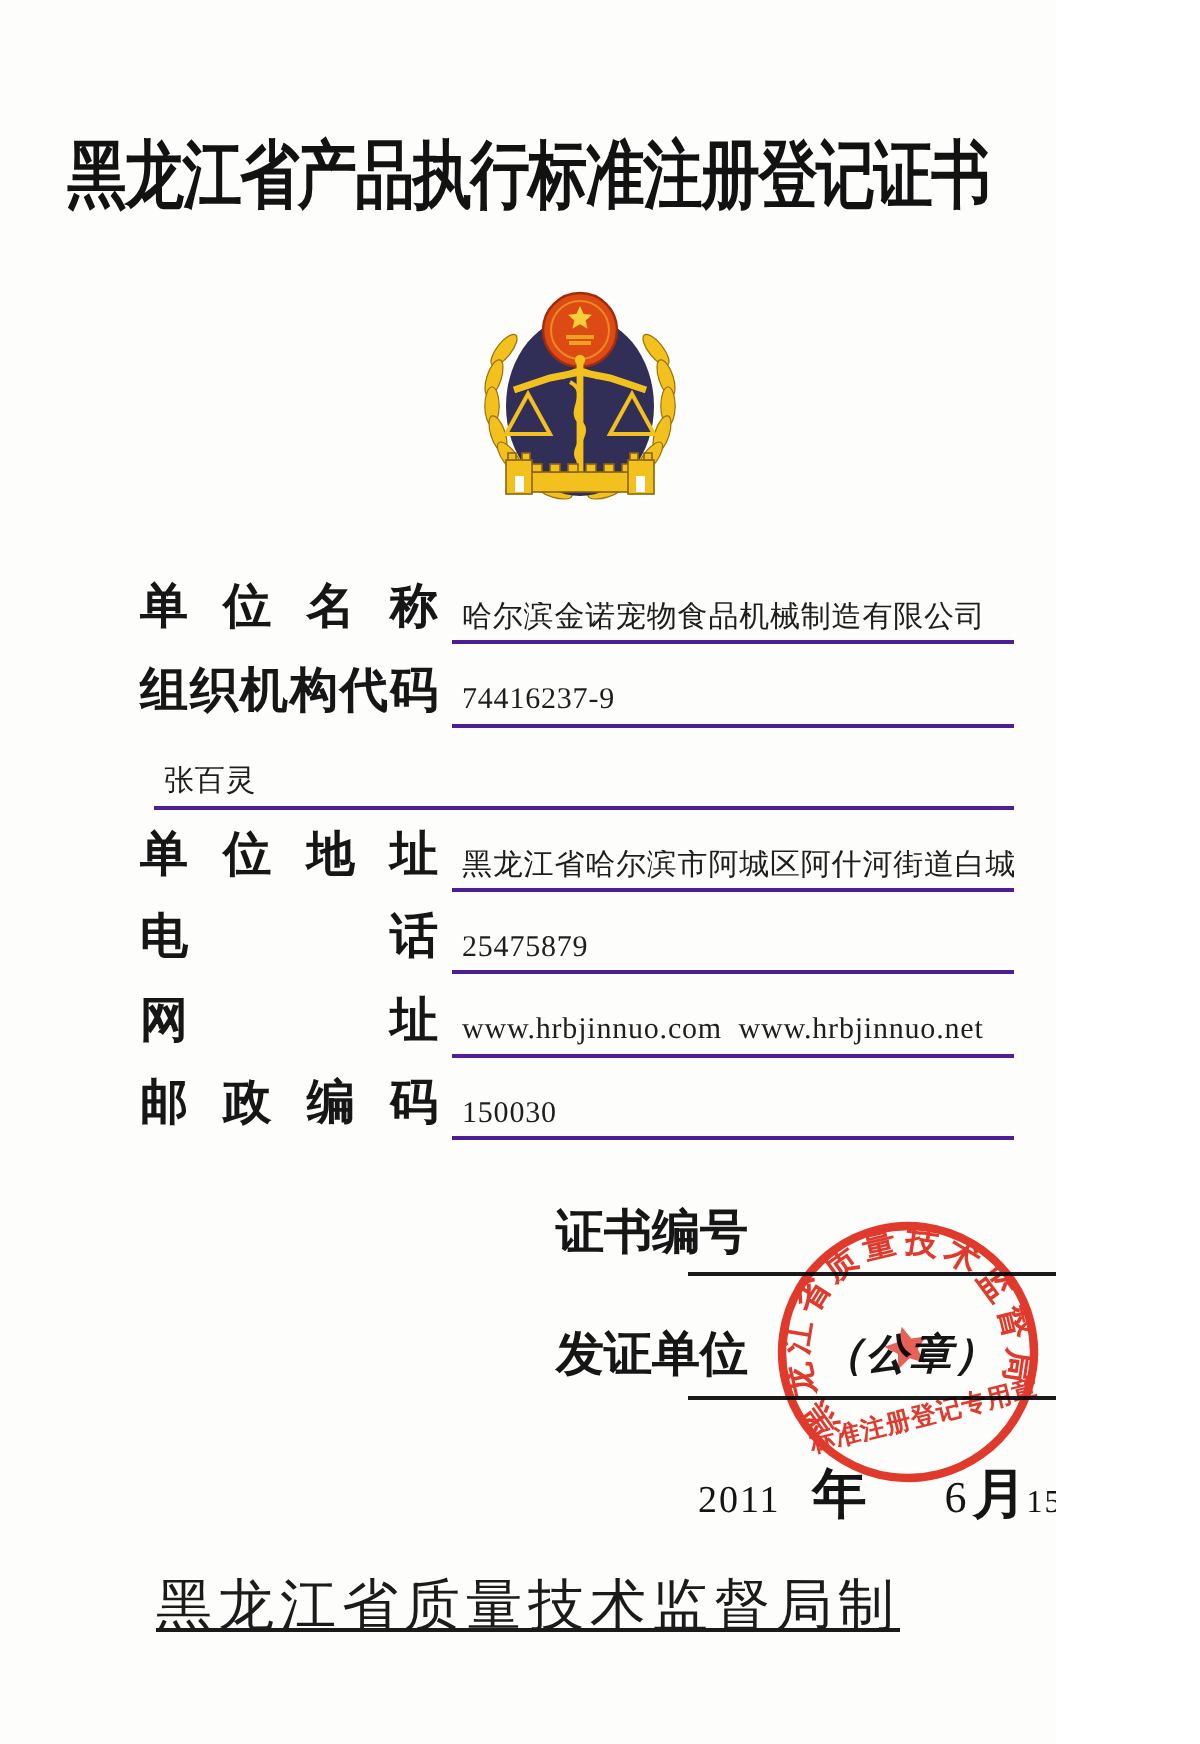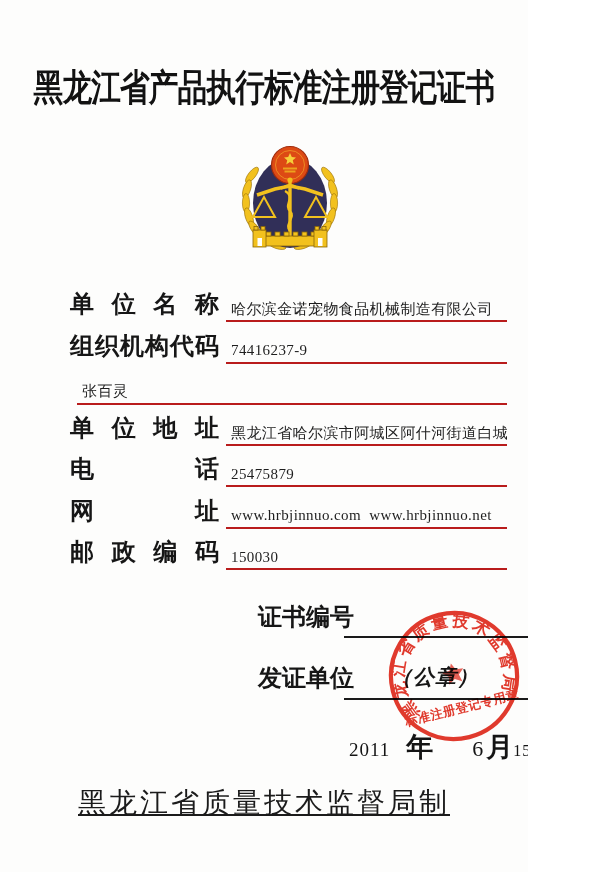--- a/index.html
+++ b/index.html
@@ -18,26 +18,26 @@
   
   .form{position:absolute;left:70px;top:281px;width:437px;}
   .row{display:flex;align-items:flex-end;height:41.3px;}
   .flabel{
     width:149px;font-size:24px;font-weight:700;line-height:1;
     padding-bottom:6px;color:#161616;
     text-align:justify;text-align-last:justify;
   }
   .fvalue{
     flex:1;margin-left:7px;font-size:15px;line-height:1.1;
-    padding:0 2px 3px 5px;border-bottom:2px solid #b91c1c;
+    padding:0 2px 3px 5px;border-bottom:2px solid #4c1d95;
     white-space:pre;overflow:hidden;color:#1e1e1e;letter-spacing:.4px;
   }
 
   
-  .blabel{position:absolute;font-size:24px;font-weight:700;line-height:1.1;color:#161616;white-space:nowrap;}
+  .blabel{position:absolute;font-size:24px;font-weight:700;line-height:1.1;color:#161616;white-space:nowrap;margin-left:20px;}
   #cert-number-label{left:258px;top:604px;}
   #issuer-label{left:258px;top:665px;}
   #issuer-note{left:391px;top:666px;font-size:21px;letter-spacing:1px;font-style:italic;}
   .uline{position:absolute;height:2px;background:#1a1a1a;}
   #cert-number-line{left:344px;top:636px;width:197px;}
   #issuer-line{left:344px;top:698px;width:195px;}
 
   .date{position:absolute;left:349px;top:729px;display:flex;align-items:baseline;color:#141414;}
   .date .num{font-size:19px;letter-spacing:1px;}
   .date .num.month{font-size:22px;margin-left:39px;}

